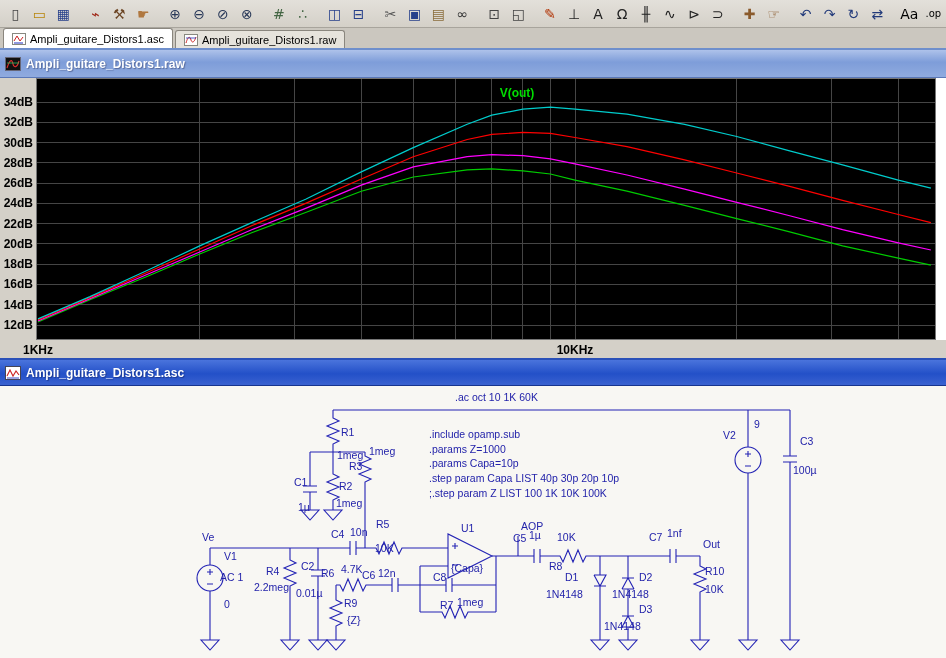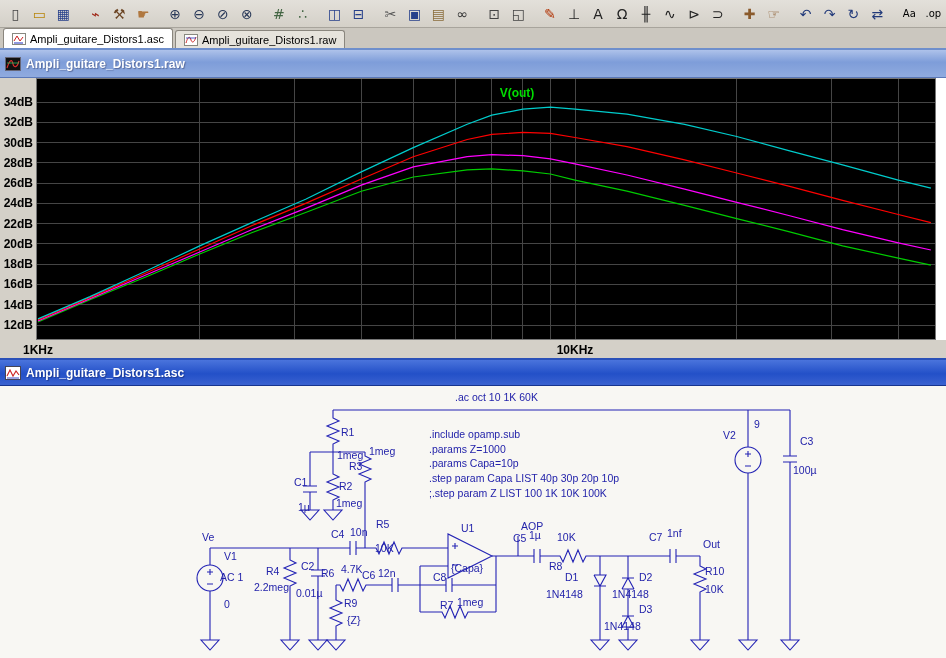--- a/index.html
+++ b/index.html
@@ -90,21 +90,21 @@
     <span class="tbi" style="color: rgb(34, 34, 34);">╫</span>
     <span class="tbi" style="color: rgb(34, 34, 34);">∿</span>
     <span class="tbi" style="color: rgb(34, 34, 34);">⊳</span>
     <span class="tbi" style="color: rgb(34, 34, 34);">⊃</span>
     <span class="tbi sep" style="color: rgb(138, 90, 43);">✚</span>
     <span class="tbi" style="color: rgb(138, 90, 43);">☞</span>
     <span class="tbi sep" style="color: rgb(34, 58, 122);">↶</span>
     <span class="tbi" style="color: rgb(34, 58, 122);">↷</span>
     <span class="tbi" style="color: rgb(34, 58, 122);">↻</span>
     <span class="tbi" style="color: rgb(34, 58, 122);">⇄</span>
-    <span class="tbi sep" style="color: rgb(0, 0, 0); font-size: 10px;">Aa</span>
+    <span class="tbi sep" style="color: rgb(0, 0, 0); font-size: 14px;">Aa</span>
     <span class="tbi" style="color: rgb(0, 0, 0); font-size: 10px;">.op</span>
   </div>
 
 <div class="tabbar">
   <div class="tab active" id="tab-0">
     <svg class="tabicon" width="14" height="12">
       <rect x="0.5" y="0.5" width="13" height="11" fill="#ffffff" stroke="#888880"></rect>
       <path d="M2,8 L5,3 L8,8 L11,4" stroke="#cc2222" fill="none" stroke-width="1"></path>
       <path d="M2,10 H11" stroke="#2233bb" fill="none" stroke-width="1"></path>
     </svg>

